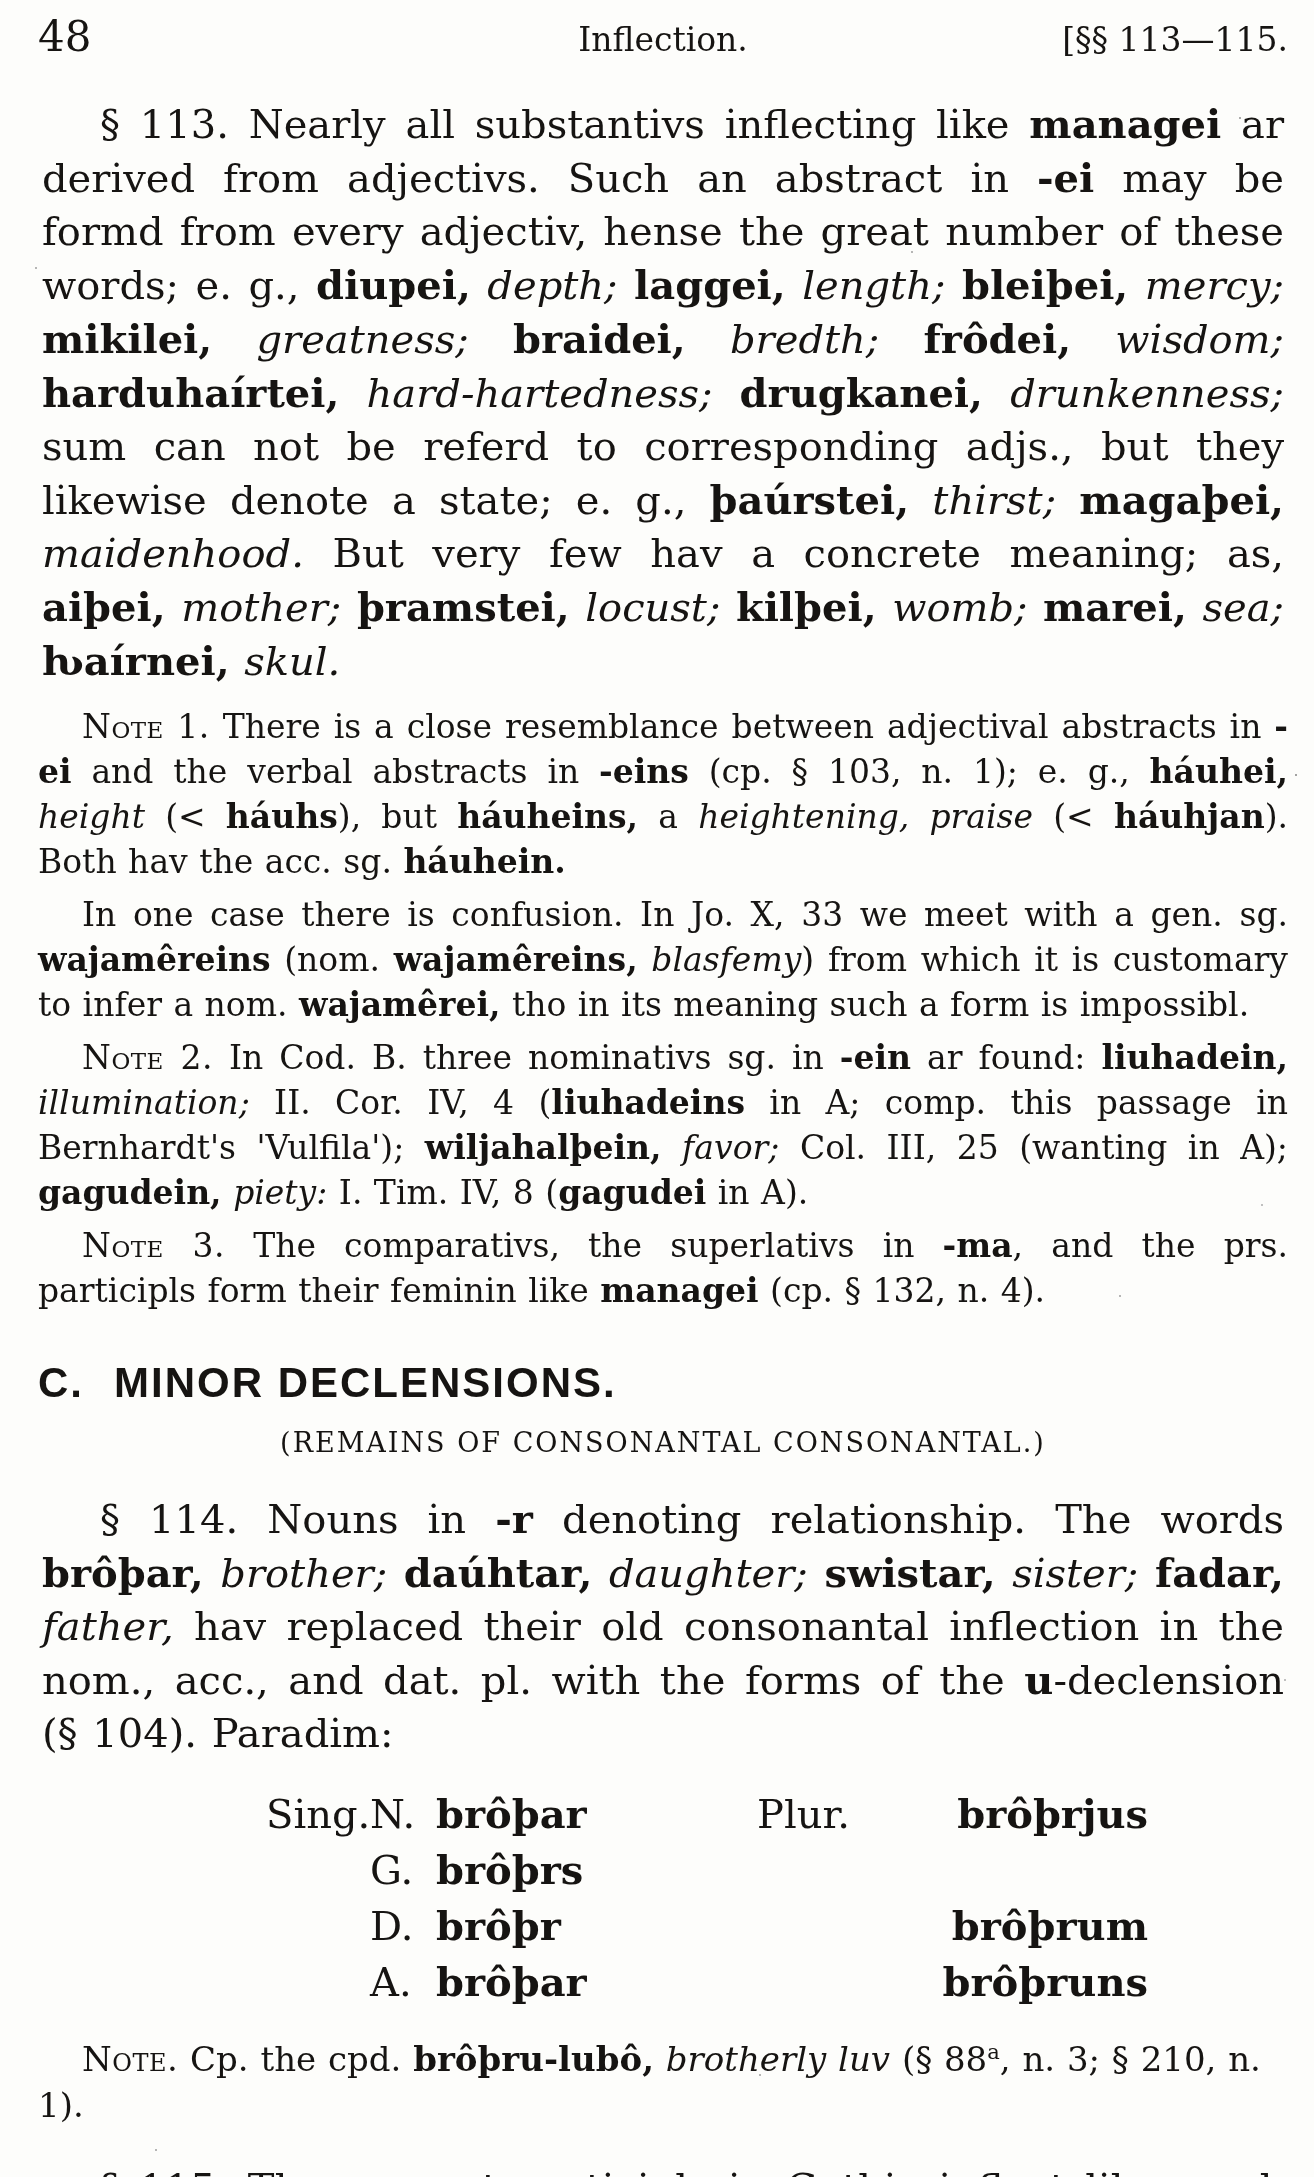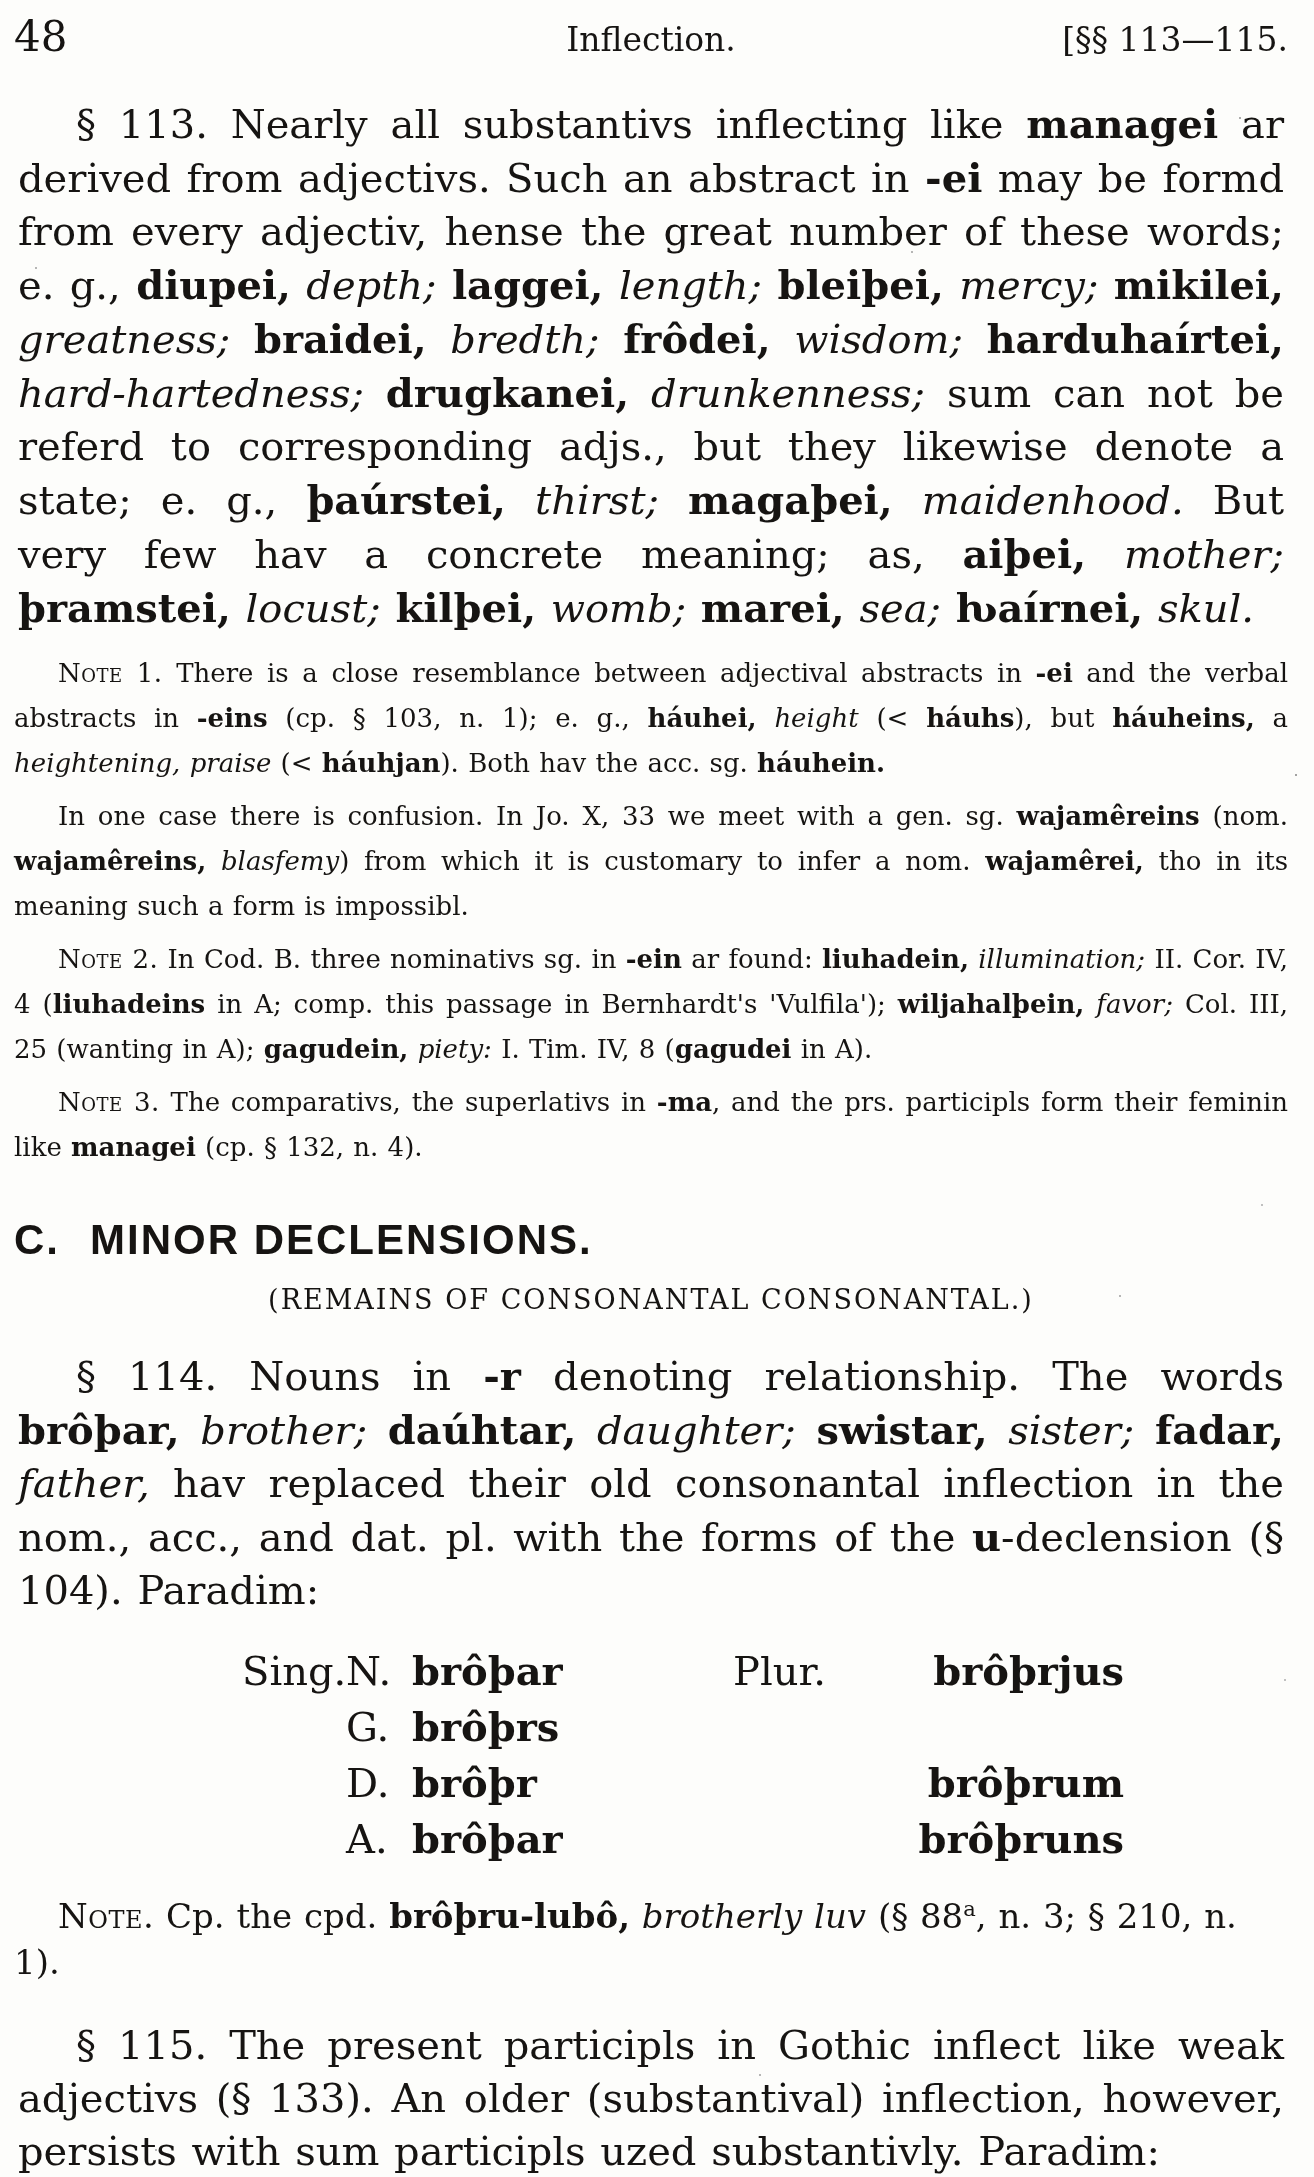--- a/index.html
+++ b/index.html
@@ -5,21 +5,21 @@
   html,body{margin:0;padding:0;background:#e8e8e6;}
   .page{
     position:relative;
     width:1314px;height:2177px;
     margin:0 auto;
     background:#fdfdfb;
     color:#161412;
     font-family:"DejaVu Serif", serif;
     overflow:hidden;
     box-sizing:border-box;
-    padding:16px 26px 0 14px;
+    padding:16px 26px 0 38px;
   }
   
   .speckles{position:absolute;inset:0;pointer-events:none;
     background-image:
       radial-gradient(circle 2px at 1240px 118px,#777 40%,transparent 65%),
       radial-gradient(circle 2px at 1296px 775px,#666 40%,transparent 65%),
       radial-gradient(circle 2px at 912px 252px,#888 40%,transparent 65%),
       radial-gradient(circle 2px at 36px 268px,#888 40%,transparent 65%),
       radial-gradient(circle 2px at 1262px 1205px,#999 40%,transparent 65%),
       radial-gradient(circle 2px at 1120px 1296px,#888 40%,transparent 65%),
@@ -35,21 +35,21 @@
   .page-number{font-size:42px;line-height:1;}
   .running-title{font-size:33px;text-align:center;}
   .section-range{font-size:33px;text-align:right;}
 
   .para-main{
     font-size:40px;line-height:53px;text-align:justify;
     text-indent:58px;word-spacing:2px;margin:4px;
   }
   .notes{margin-top:16px;}
   .para-note{
-    font-size:26px;line-height:45px;text-align:justify;
+    font-size:33px;line-height:45px;text-align:justify;
     text-indent:44px;word-spacing:1px;margin:0 0 8px 0;
   }
   .run-b{font-weight:bold;}
   .run-i{font-style:italic;}
   .run-sc{font-variant:small-caps;letter-spacing:.5px;}
   .run-sup{vertical-align:super;font-size:.62em;line-height:0;}
 
   .section-heading{
     margin-top:46px;
     font-family:"Liberation Sans", sans-serif;

